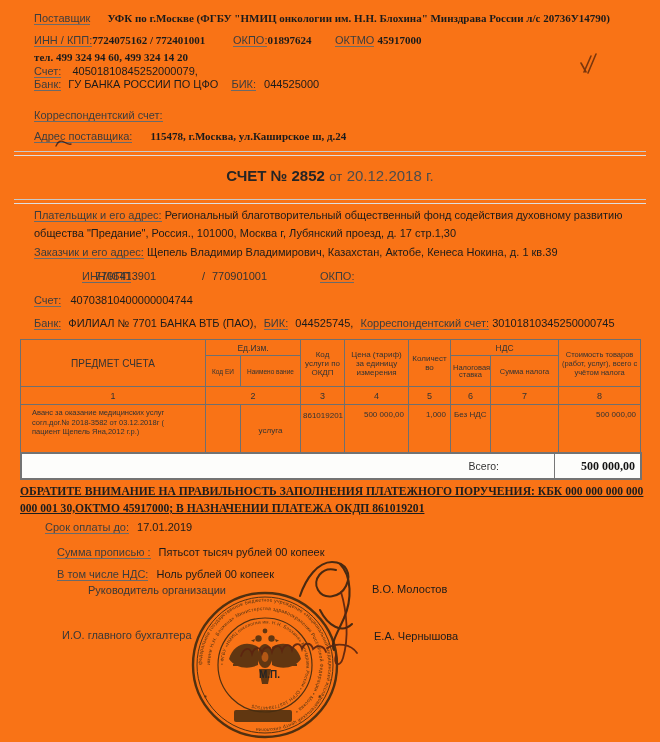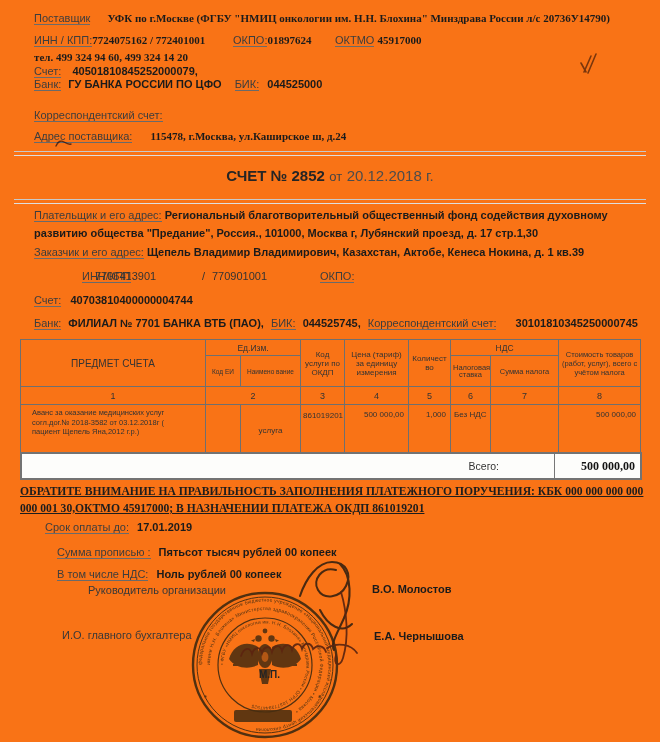--- a/index.html
+++ b/index.html
@@ -1,21 +1,21 @@
 <!DOCTYPE html>
 <html><head>
 <meta charset="utf-8">
 <style>
   html,body{margin:0;padding:0;background:#ffffff;}
   .page{position:relative;width:660px;height:742px;background:#f97316;overflow:hidden;
         font-family:"Liberation Sans",sans-serif;color:#222;}
   .ln{position:absolute;white-space:nowrap;font-size:11px;color:#2e2e2e;}
   .wrap{white-space:normal;}
   .lbl{color:#3d3d3d;border-bottom:1px solid #6a6a6a;padding-bottom:0px;}
-  .b{font-weight:bold;color:#1b1b1b;text-align:center;}
+  .b{font-weight:normal;color:#1b1b1b;text-align:center;}
   .sv{font-family:"Liberation Serif",serif;font-weight:bold;color:#1b1b1b;}
   .rule{position:absolute;left:14px;width:632px;height:1px;background:#c9c9c9;}
   .rule2{position:absolute;left:14px;width:632px;height:1px;background:#dedede;}
   .title-line{position:absolute;left:0;top:167px;width:660px;text-align:center;}
   .title-line .t1{font-size:15px;font-weight:bold;color:#252525;}
   .title-line .t2{font-size:13px;color:#444;}
   .title-line .t3{font-size:15px;color:#4c4c4c;}
   table.inv{position:absolute;left:20px;top:339px;width:620px;border-collapse:collapse;table-layout:fixed;}
   table.inv td{border:1px solid #6f6f6f;text-align:center;vertical-align:middle;
                padding:1px 2px;color:#333;overflow:hidden;}
@@ -114,21 +114,21 @@
     <span class="lbl">Счет:</span>
     <span class="b" style="margin-left:6px;">40703810400000004744</span>
   </div>
 
   <div class="ln" style="left:34px;top:317px;">
     <span class="lbl">Банк:</span>
     <span class="b" style="margin-left:4px;">ФИЛИАЛ № 7701 БАНКА ВТБ (ПАО),</span>
     <span class="lbl" style="margin-left:4px;">БИК:</span>
     <span class="b" style="margin-left:4px;">044525745,</span>
     <span class="lbl" style="margin-left:4px;">Корреспондентский счет:</span>
-    <span class="b" style="margin-left:16px;">30101810345250000745</span>
+    <span class="b" style="margin-left:0;">30101810345250000745</span>
   </div>
 
   <table class="inv">
     <colgroup>
       <col style="width:185px">
         <col style="width:35px">
         <col style="width:60px">
         <col style="width:44px">
       <col style="width:64px">
         <col style="width:42px">

